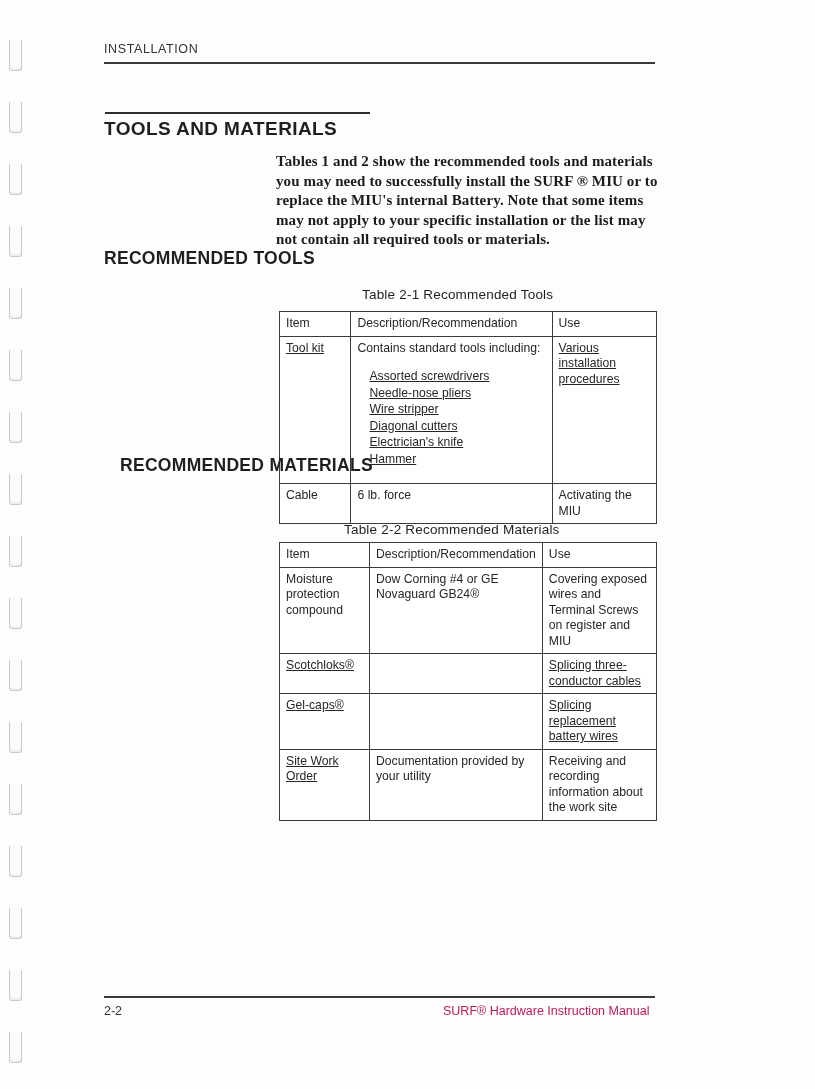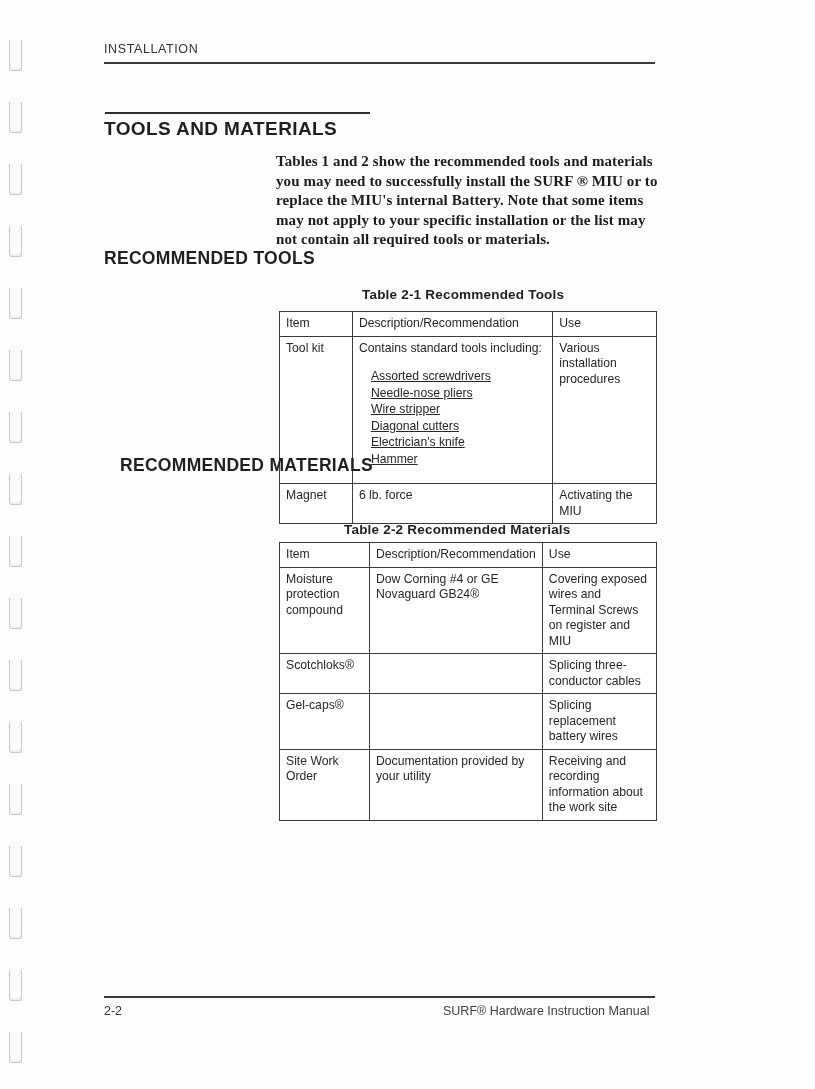--- a/index.html
+++ b/index.html
@@ -109,21 +109,21 @@
     font-weight: bold;
     letter-spacing: 0.3px;
     color: #1f1f1f;
   }
   #h2-tools { top: 248px; }
   #h2-materials { top: 455px; margin-left: 16px; }
 
   .table-caption {
     position: absolute;
     font-size: 13.5px;
-    font-weight: bold;
+    font-weight: normal;
     color: #1f1f1f;
     letter-spacing: 0.2px;
   }
   #cap-1 { left: 362px; top: 287px; }
   #cap-2 { left: 344px; top: 522px; }
 
   
   table.doc {
     position: absolute;
     border-collapse: collapse;
@@ -141,21 +141,21 @@
   }
 
   #table-tools {
     left: 279px;
     top: 311px;
     width: 378px;
   }
   #table-tools td.c1 { width: 66px; }
   #table-tools td.c2 { width: 196px; }
   #table-tools td.c3 { width: 100px; }
-  .mid { vertical-align: middle; }
+  .mid { vertical-align: middle; text-decoration: underline; }
 
   .tool-list {
     margin: 12px;
     padding: 0;
     list-style: none;
     text-decoration: underline;
   }
   .tool-list li { line-height: 16.5px; }
 
   #table-materials {
@@ -181,21 +181,21 @@
     left: 104px;
     top: 1004px;
     font-size: 12.5px;
     color: #333;
   }
   .footer-right {
     position: absolute;
     left: 443px;
     top: 1004px;
     font-size: 12.5px;
-    color: #404040;
+    color: #be185d;
   }
 </style>
 </head>
 <body>
 
 <div class="page"></div>
 
 <div class="binding" id="binding">
     <div class="hole" style="top: 40px;"></div>
     <div class="hole" style="top: 102px;"></div>
@@ -246,21 +246,21 @@
           <li>Needle-nose pliers</li>
           <li>Wire stripper</li>
           <li>Diagonal cutters</li>
           <li>Electrician's knife</li>
           <li>Hammer</li>
         </ul>
       </td>
       <td class="c3 mid">Various installation procedures</td>
     </tr>
     <tr>
-      <td class="c1">Magnet</td>
+      <td class="c1">Cable</td>
       <td class="c2">6 lb. force</td>
       <td class="c3">Activating the MIU</td>
     </tr>
   </tbody>
     </table>
 
   <div class="h2" id="h2-materials">RECOMMENDED MATERIALS</div>
 
   <div class="table-caption" id="cap-2">Table 2-2  Recommended Materials</div>
 

